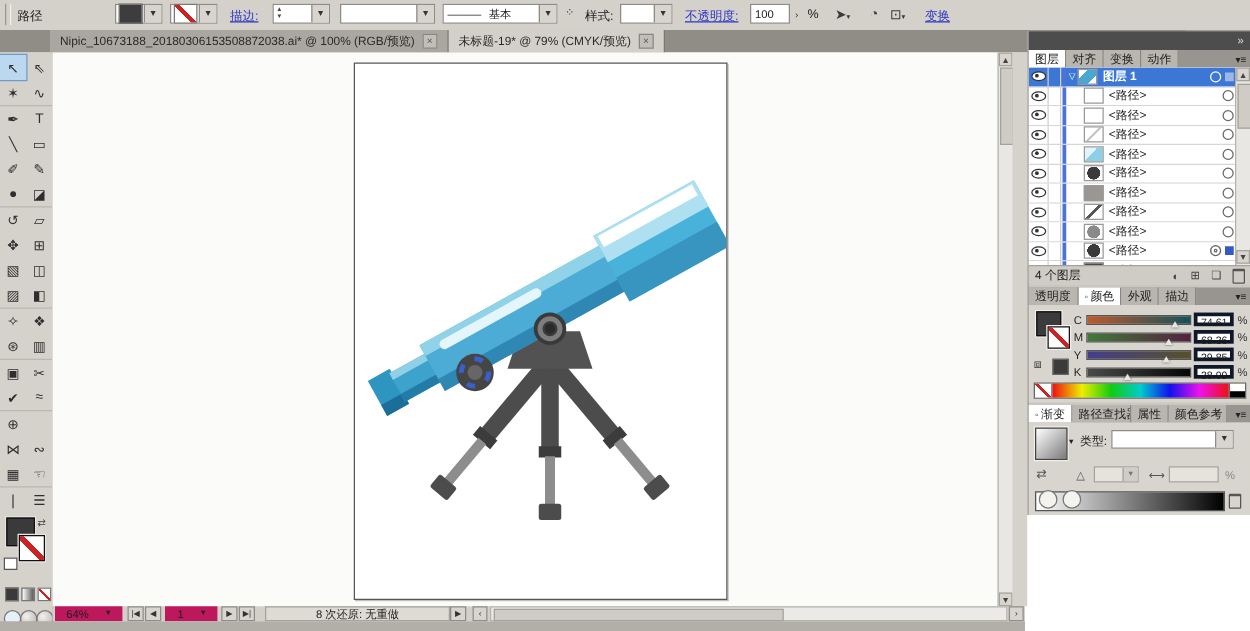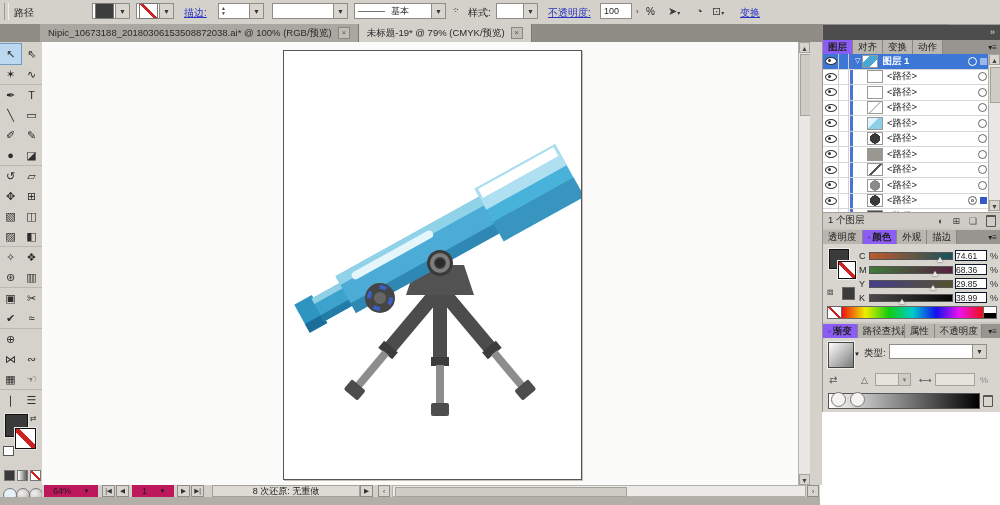--- a/index.html
+++ b/index.html
@@ -53,21 +53,21 @@
   .sb.btn{background:#d8d5cf;border:1px solid #8f8c86;justify-content:center;font-size:6.5px;color:#333;}
   .undo{background:#dedbd5;border:1px solid #a5a29b;justify-content:center;font-size:9px;text-align:right;}
   .htrack{background:#eceae6;border:1px solid #b5b2ac;}
   .hthumb{position:absolute;left:2px;top:1px;height:8px;width:230px;background:#cfccc6;border:1px solid #a5a29b;}
   .bottomstrip{left:0;top:497px;width:820px;height:8px;background:#b2afa9;}
   
   .rightcol{left:822px;top:25px;width:178px;height:387px;background:#cac7c1;border-left:1px solid #999690;box-sizing:border-box;}
   .collapsebar{left:0;top:0;width:178px;height:15px;background:#4d4d4d;color:#ddd;font-size:9px;text-align:right;line-height:15px;padding-right:6px;box-sizing:border-box;}
   .ptabs{width:178px;height:14px;background:#989590;display:flex;align-items:stretch;}
   .ptab{display:flex;align-items:center;padding:0 5px;font-size:9.5px;background:#b9b6b0;border-right:1px solid #8a8780;white-space:nowrap;color:#222;}
-  .ptab.active{background:#8b5cf6;font-weight:bold;}
+  .ptab.active{background:#ffffff;}
   .ptab.trunc{max-width:36px;overflow:hidden;}
   .ptab.has-dot::before{content:"◦";font-size:8px;margin-right:2px;}
   .pmenu{margin-left:auto;font-size:8px;color:#222;padding:0 4px;display:flex;align-items:center;}
   
   .layerlist{left:0;top:29px;width:178px;height:158px;background:#fff;overflow:hidden;}
   .lrow{height:15.5px;display:flex;align-items:center;border-bottom:1px solid #d6d6d6;font-size:9.5px;background:#fff;padding-right:14px;box-sizing:border-box;}
   .c1{width:15px;align-self:stretch;border-right:1px solid #d0d0d0;display:flex;align-items:center;justify-content:center;flex:none;}
   .eye{width:10px;height:6px;border:1px solid #333;border-radius:50%;position:relative;background:#fff;}
   .eye::after{content:"";position:absolute;left:2.5px;top:1px;width:3px;height:3px;background:#333;border-radius:50%;}
   .c2{width:9px;align-self:stretch;border-right:1px solid #d0d0d0;flex:none;}
@@ -105,21 +105,21 @@
   .cp-fill{position:absolute;left:6px;top:5px;width:18px;height:18px;background:#3b3b3b;border:1px solid #111;box-shadow:0 0 0 1px #f0efec;}
   .cp-stroke{position:absolute;left:15px;top:17px;width:16px;height:16px;border:1px solid #111;box-shadow:0 0 0 1px #f0efec;
              background:linear-gradient(45deg,transparent 42%,#c22 42%,#c22 58%,transparent 58%),#fff;}
   .cp-cube{position:absolute;left:4px;top:42px;font-size:10px;color:#333;}
   .cp-k{position:absolute;left:19px;top:43px;width:11px;height:11px;background:#3b3b3b;border:1px solid #666;}
   .chan{position:absolute;left:36px;width:140px;height:13px;font-size:9px;}
   .chan .cname{position:absolute;left:0;top:1px;}
   .chan .trackwrap{position:absolute;left:10px;top:2px;width:82px;height:8px;}
   .chan .track{position:absolute;left:0;top:0;width:82px;height:6px;border:1px solid #555;}
   .chan .thumbtri{position:absolute;top:5px;width:0;height:0;border-left:3.5px solid transparent;border-right:3.5px solid transparent;border-bottom:5px solid #e8e6e2;filter:drop-shadow(0 0 1px #555);}
-  .chan .valbox{position:absolute;left:96px;top:0;width:32px;height:11px;background:#fff;border:1px solid #0f172a;font-size:8.5px;text-align:left;padding-right:2px;box-sizing:border-box;}
+  .chan .valbox{position:absolute;left:96px;top:0;width:32px;height:11px;background:#fff;border:3px solid #0f172a;font-size:8.5px;text-align:right;padding-right:2px;box-sizing:border-box;}
   .chan .unit{position:absolute;left:131px;top:1px;color:#333;}
   .spectrum{position:absolute;left:4px;top:62px;width:170px;height:13px;border:1px solid #666;box-sizing:border-box;display:flex;}
   .sp-none{width:13px;height:100%;background:linear-gradient(45deg,transparent 42%,#c22 42%,#c22 58%,transparent 58%),#fff;border-right:1px solid #666;flex:none;}
   .sp-bar{flex:1;background:linear-gradient(to right,#e11,#ee0,#1c1,#0cc,#11e,#e1e,#e11);}
   .sp-bw{width:12px;flex:none;display:flex;flex-direction:column;border-left:1px solid #666;}
   .sp-bw i{flex:1;}.sp-bw i:first-child{background:#fff;}.sp-bw i:last-child{background:#000;}
   
   .p3tabs{left:0;top:299px;}
   .p3body{left:0;top:313px;width:178px;height:74px;background:#d8d4ce;}
   .gsw{position:absolute;left:5px;top:4px;width:24px;height:24px;border:1px solid #444;background:linear-gradient(135deg,#fff,#7a7a7a);box-shadow:0 0 0 1px #f0efec;}
@@ -602,21 +602,21 @@
 
           </div>
         </span>
       <div class="listscroll">
         <div class="abs varrow" style="top:0;width:11px">▲</div>
         <div class="abs" style="left:1px;top:13px;width:9px;height:34px;background:#cfccc6;border:1px solid #a5a29b"></div>
         <div class="abs varrow" style="top:146px;width:11px">▼</div>
       </div>
     </div>
     <div class="abs lfoot">
-      <span class="count">1 个图层</span>
+      <span class="count">4 个图层</span>
       <span class="ic">◐</span>
       <span class="ic">⊞</span>
       <span class="ic">❏</span>
       <span class="trash"></span>
     </div>
 
     <div class="abs ptabs p2tabs">
       <span style="display:contents"><span class="ptab">
             <span>透明度</span>
           </span><span class="ptab active has-dot">
@@ -687,21 +687,21 @@
     </div>
 
     <div class="abs ptabs p3tabs">
       <span style="display:contents"><span class="ptab active has-dot">
             <span>渐变</span>
           </span><span class="ptab trunc">
             <span>路径查找器</span>
           </span><span class="ptab">
             <span>属性</span>
           </span><span class="ptab trunc">
-            <span>不透明度</span>
+            <span>颜色参考</span>
           </span></span>
       <span class="pmenu">▾≡</span>
     </div>
     <div class="abs p3body">
       <div class="gsw"></div>
       <span class="gsw-dd">▼</span>
       <span class="gtype-lbl">类型:</span>
       <div class="combo gtype" style="top:6px;height:15px">
         <span class="val"></span>
           <span class="dd">▼</span>

